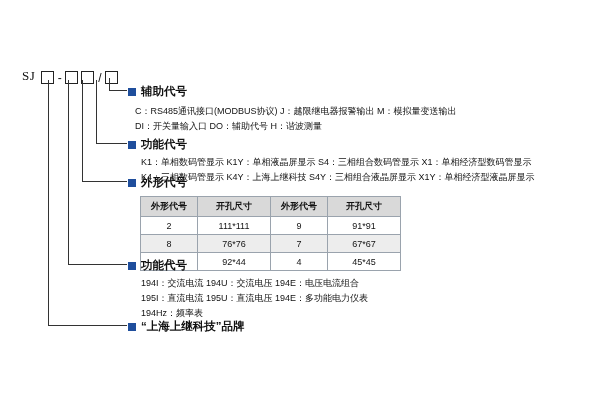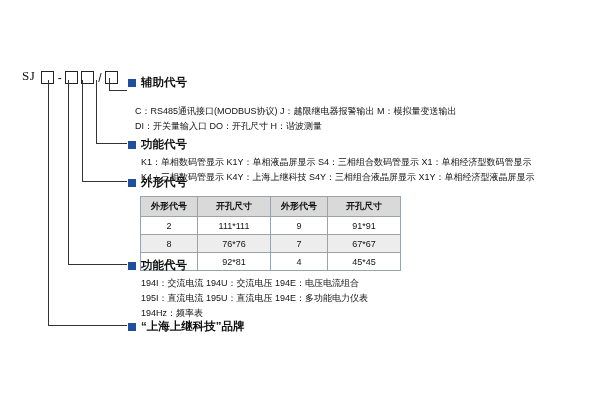--- a/index.html
+++ b/index.html
@@ -151,27 +151,27 @@
 
   <div class="vline" style="left:82px; top:80px; height:101px;"></div>
   <div class="hline" style="left:82px; top:181px; width:45px;"></div>
 
   <div class="vline" style="left:68px; top:80px; height:184px;"></div>
   <div class="hline" style="left:68px; top:264px; width:59px;"></div>
 
   <div class="vline" style="left:48px; top:80px; height:245px;"></div>
   <div class="hline" style="left:48px; top:325px; width:79px;"></div>
 
-  <div class="sec-head" style="left:128px; top:75px;">
+  <div class="sec-head" style="left:128px; top:84px;">
     <span class="bullet"></span>
     <span>辅助代号</span>
   </div>
   <div class="txt" style="left:135px; top:104px;">
     <span class="ln">C：RS485通讯接口(MODBUS协议)   J：越限继电器报警输出      M：模拟量变送输出</span>
-    <span class="ln">DI：开关量输入口                            DO：开孔尺寸                  H：谐波测量</span>
+    <span class="ln">DI：开关量输入口                            DO：辅助代号                  H：谐波测量</span>
   </div>
 
   <div class="sec-head" style="left:128px; top:137px;">
     <span class="bullet"></span>
     <span>功能代号</span>
   </div>
   <div class="txt" style="left:141px; top:155px;">
     <span class="ln">K1：单相数码管显示    K1Y：单相液晶屏显示    S4：三相组合数码管显示    X1：单相经济型数码管显示</span>
     <span class="ln">K4：三相数码管显示    K4Y：上海上继科技    S4Y：三相组合液晶屏显示   X1Y：单相经济型液晶屏显示</span>
   </div>
@@ -198,21 +198,21 @@
         <td>91*91</td>
       </tr>
       <tr class="alt">
         <td>8</td>
         <td>76*76</td>
         <td>7</td>
         <td>67*67</td>
       </tr>
       <tr>
         <td>5</td>
-        <td>92*81</td>
+        <td>92*44</td>
         <td>4</td>
         <td>45*45</td>
       </tr>
     </tbody>
   </table>
 
   <div class="sec-head" style="left:128px; top:258px;">
     <span class="bullet"></span>
     <span>功能代号</span>
   </div>

